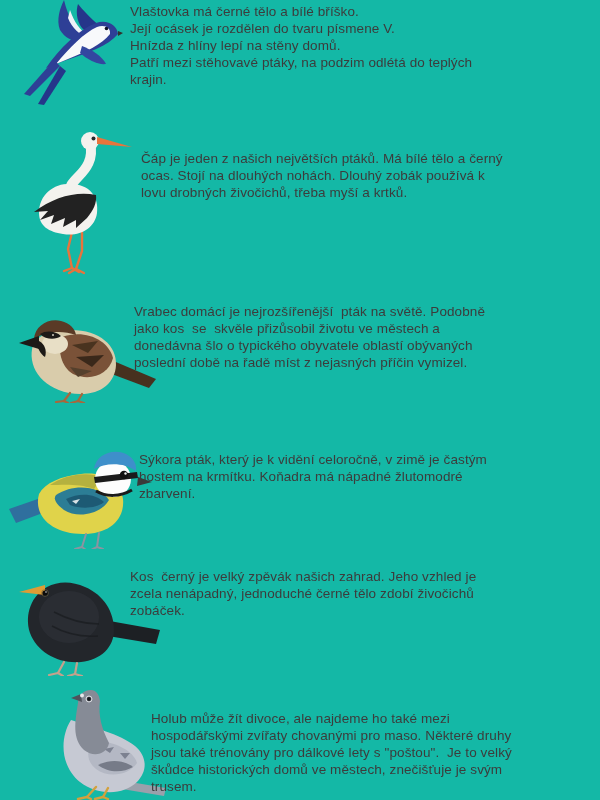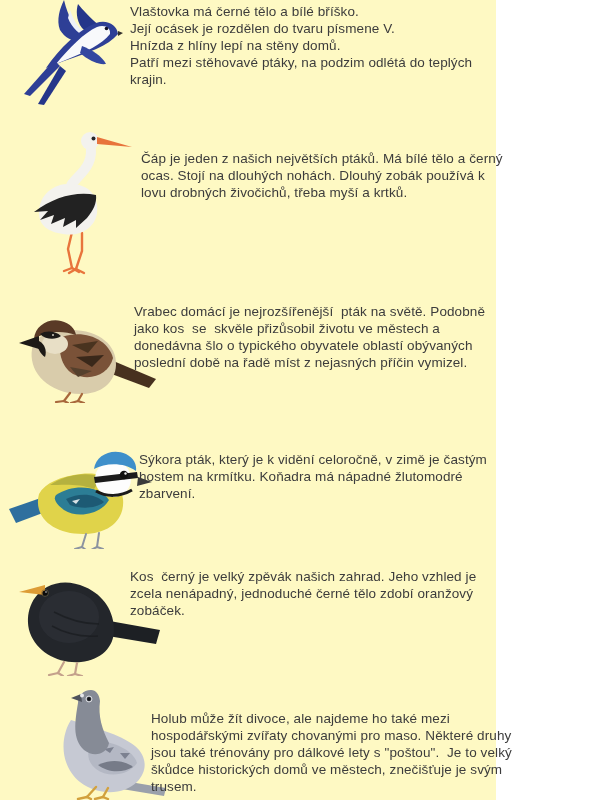--- a/index.html
+++ b/index.html
@@ -3,21 +3,21 @@
 <meta charset="utf-8">
 <style>
   html, body { margin: 0; padding: 0; }
   body {
     width: 600px; height: 800px;
     background: #ffffff;
     font-family: "Liberation Sans", sans-serif;
     overflow: hidden;
     position: relative;
   }
-  .page { position: relative; width: 496px; height: 800px; background:#fef9c3; }
+  .page { position: relative; width: 600px; height: 800px; background:#14b8a6; }
   .art { position: absolute; }
   .art svg { display: block; width: 100%; height: 100%; }
   .desc {
     position: absolute;
     margin: 0;
     font-size: 13.5px;
     line-height: 17px;
     color: #3c3c3c;
     white-space: pre-wrap;
     letter-spacing: 0.1px;
@@ -166,21 +166,21 @@
           <path d="M50,100 L44,111"></path>
             <path d="M63,101 L61,112"></path>
           <path d="M44,111 L35,113"></path>
             <path d="M44,111 L49,114"></path>
           <path d="M61,112 L54,114"></path>
             <path d="M61,112 L68,114"></path>
         </g>
       </svg>
     </div>
     <p class="desc desc-5">Kos  černý je velký zpěvák našich zahrad. Jeho vzhled je
-zcela nenápadný, jednoduché černé tělo zdobí oranžový
+zcela nenápadný, jednoduché černé tělo zdobí živočichů
 zobáček.</p>
   </section>
 
   <section>
     <div class="art art-pigeon">
       <svg viewBox="0 0 132 113" xmlns="http://www.w3.org/2000/svg">
         <path d="M86,94 L128,101 L126,109 L84,102 Z" fill="#9aa0ab"></path>
         <path d="M33,33 C21,52 23,80 42,95 C60,109 86,108 99,95 C110,84 109,69 97,59 C82,47 54,40 33,33 Z" fill="#c6c9d3"></path>
         <path d="M56,54 C76,54 95,63 99,76 C90,89 70,91 58,82 C48,74 48,62 56,54 Z" fill="#b4b8c4"></path>
         <path d="M60,78 C72,72 86,73 95,80 C85,86 70,86 60,78 Z" fill="#767b88"></path>

